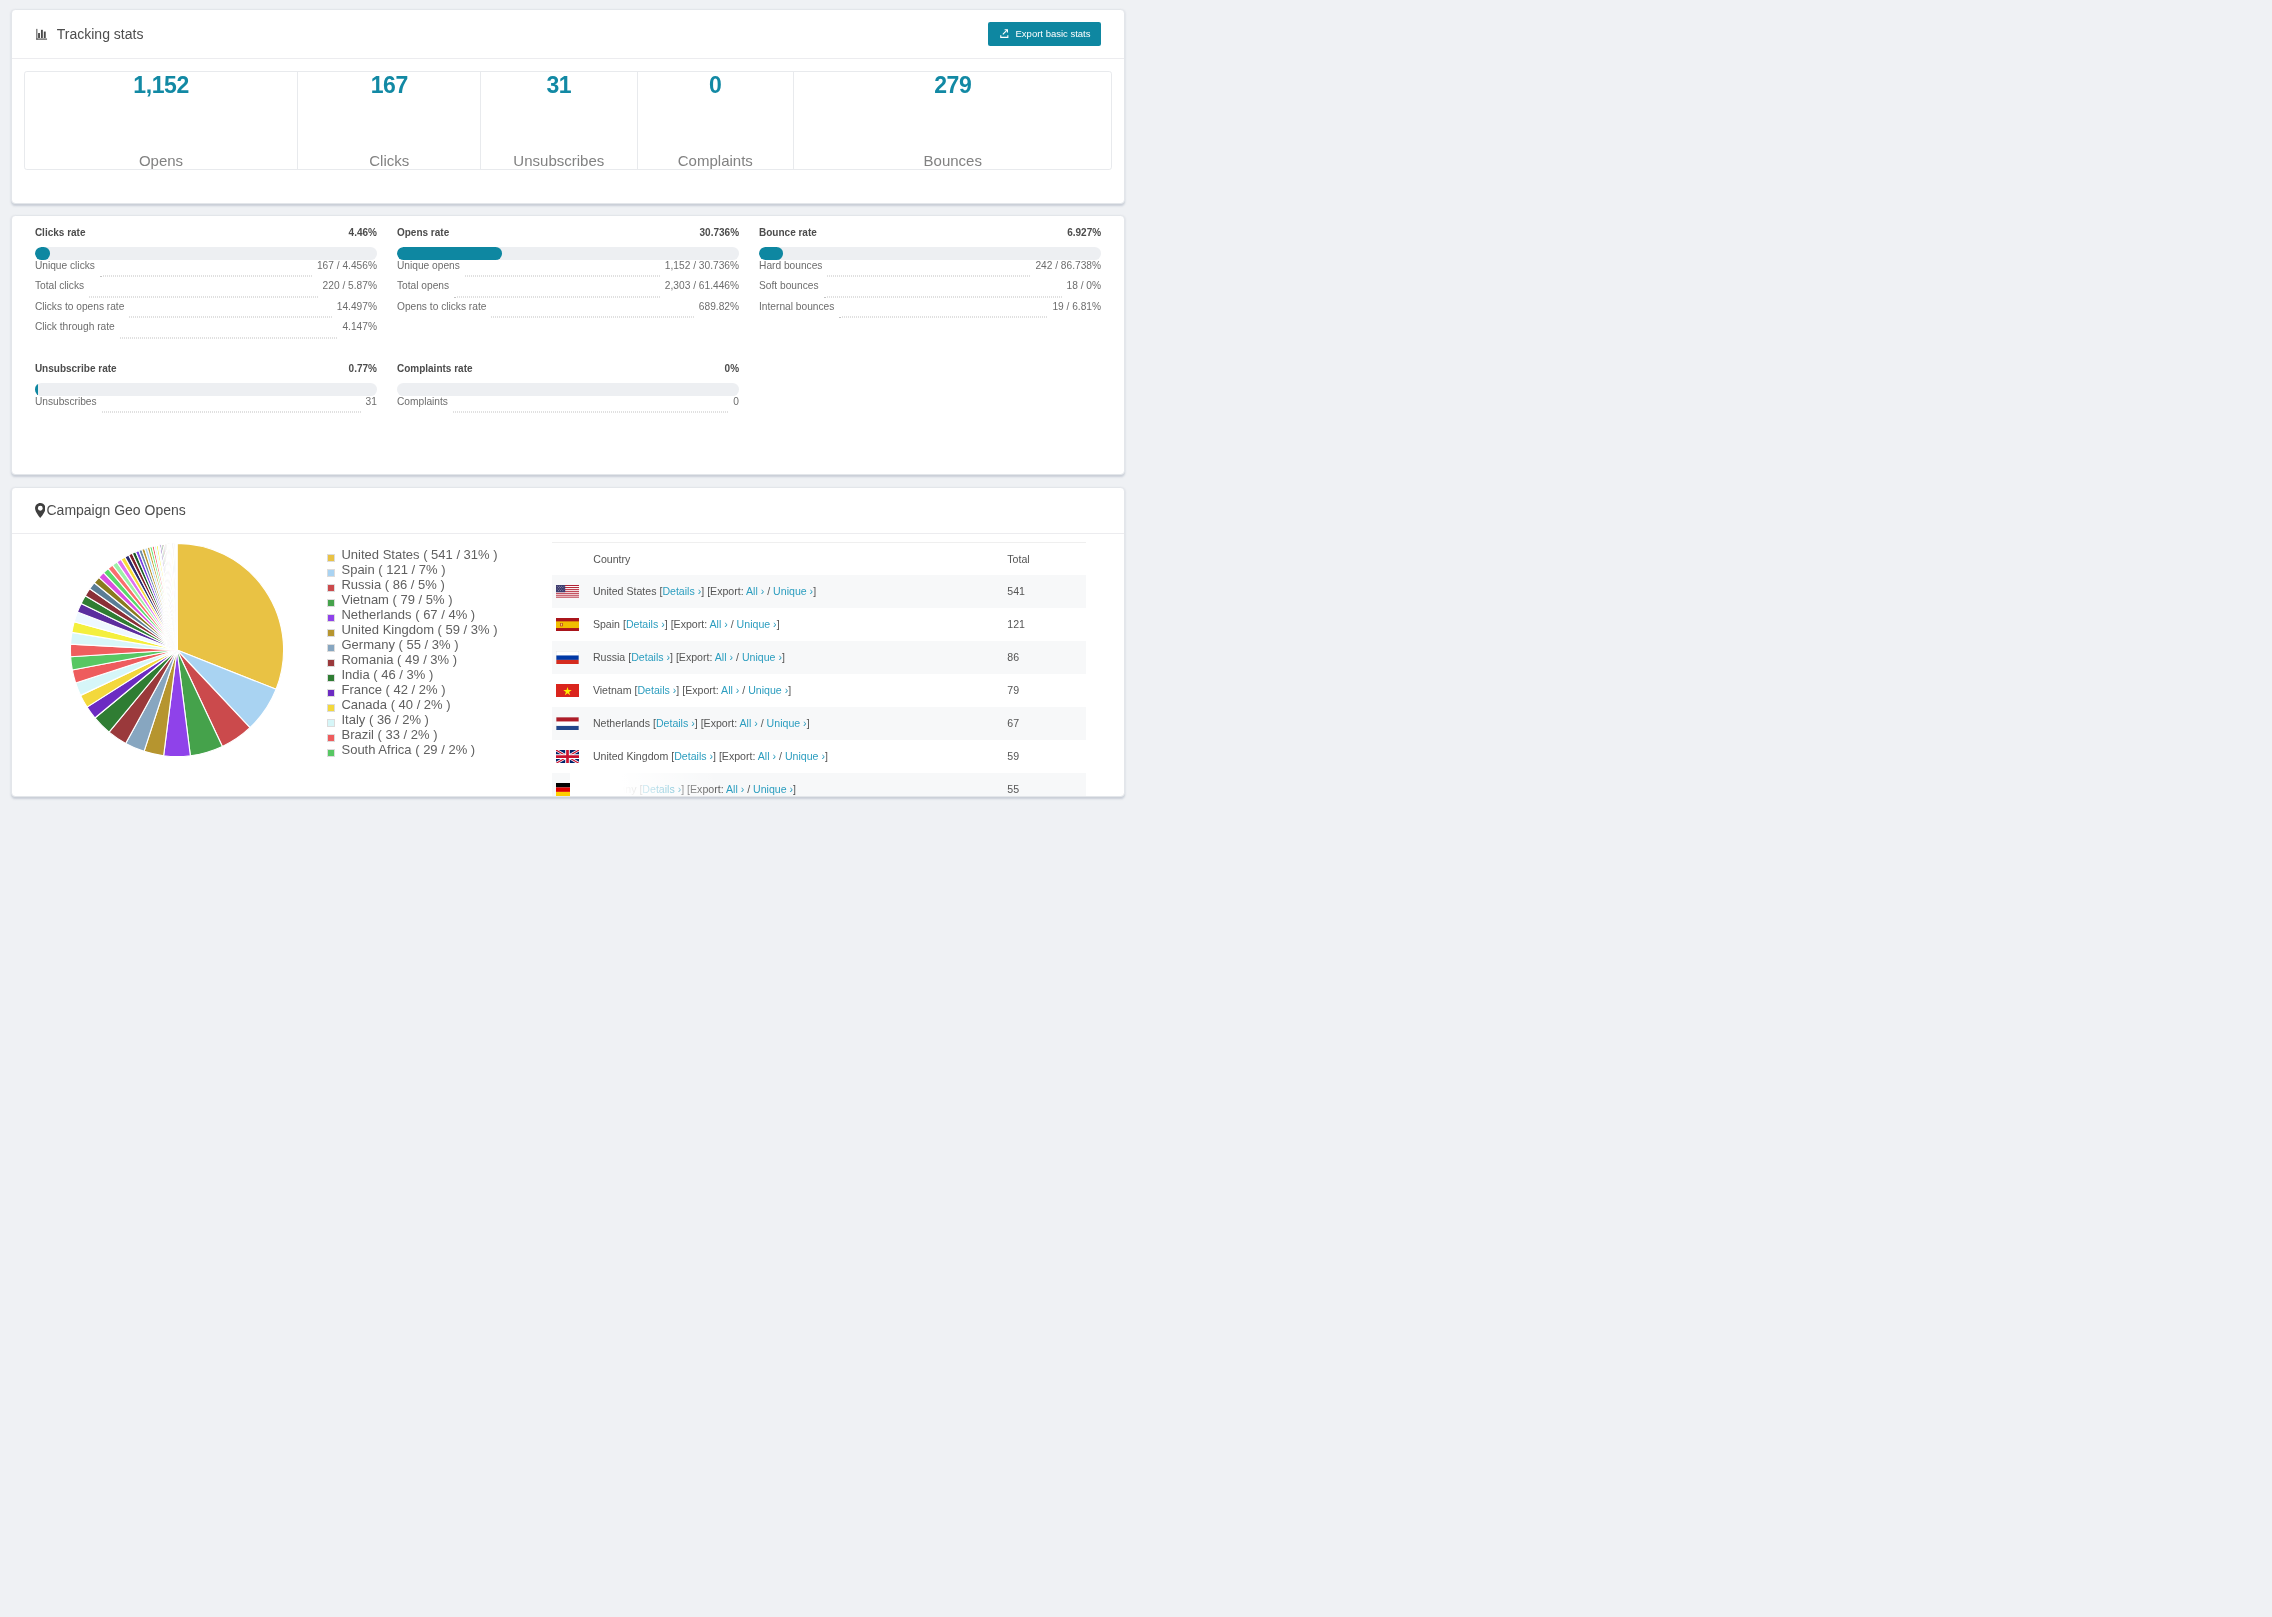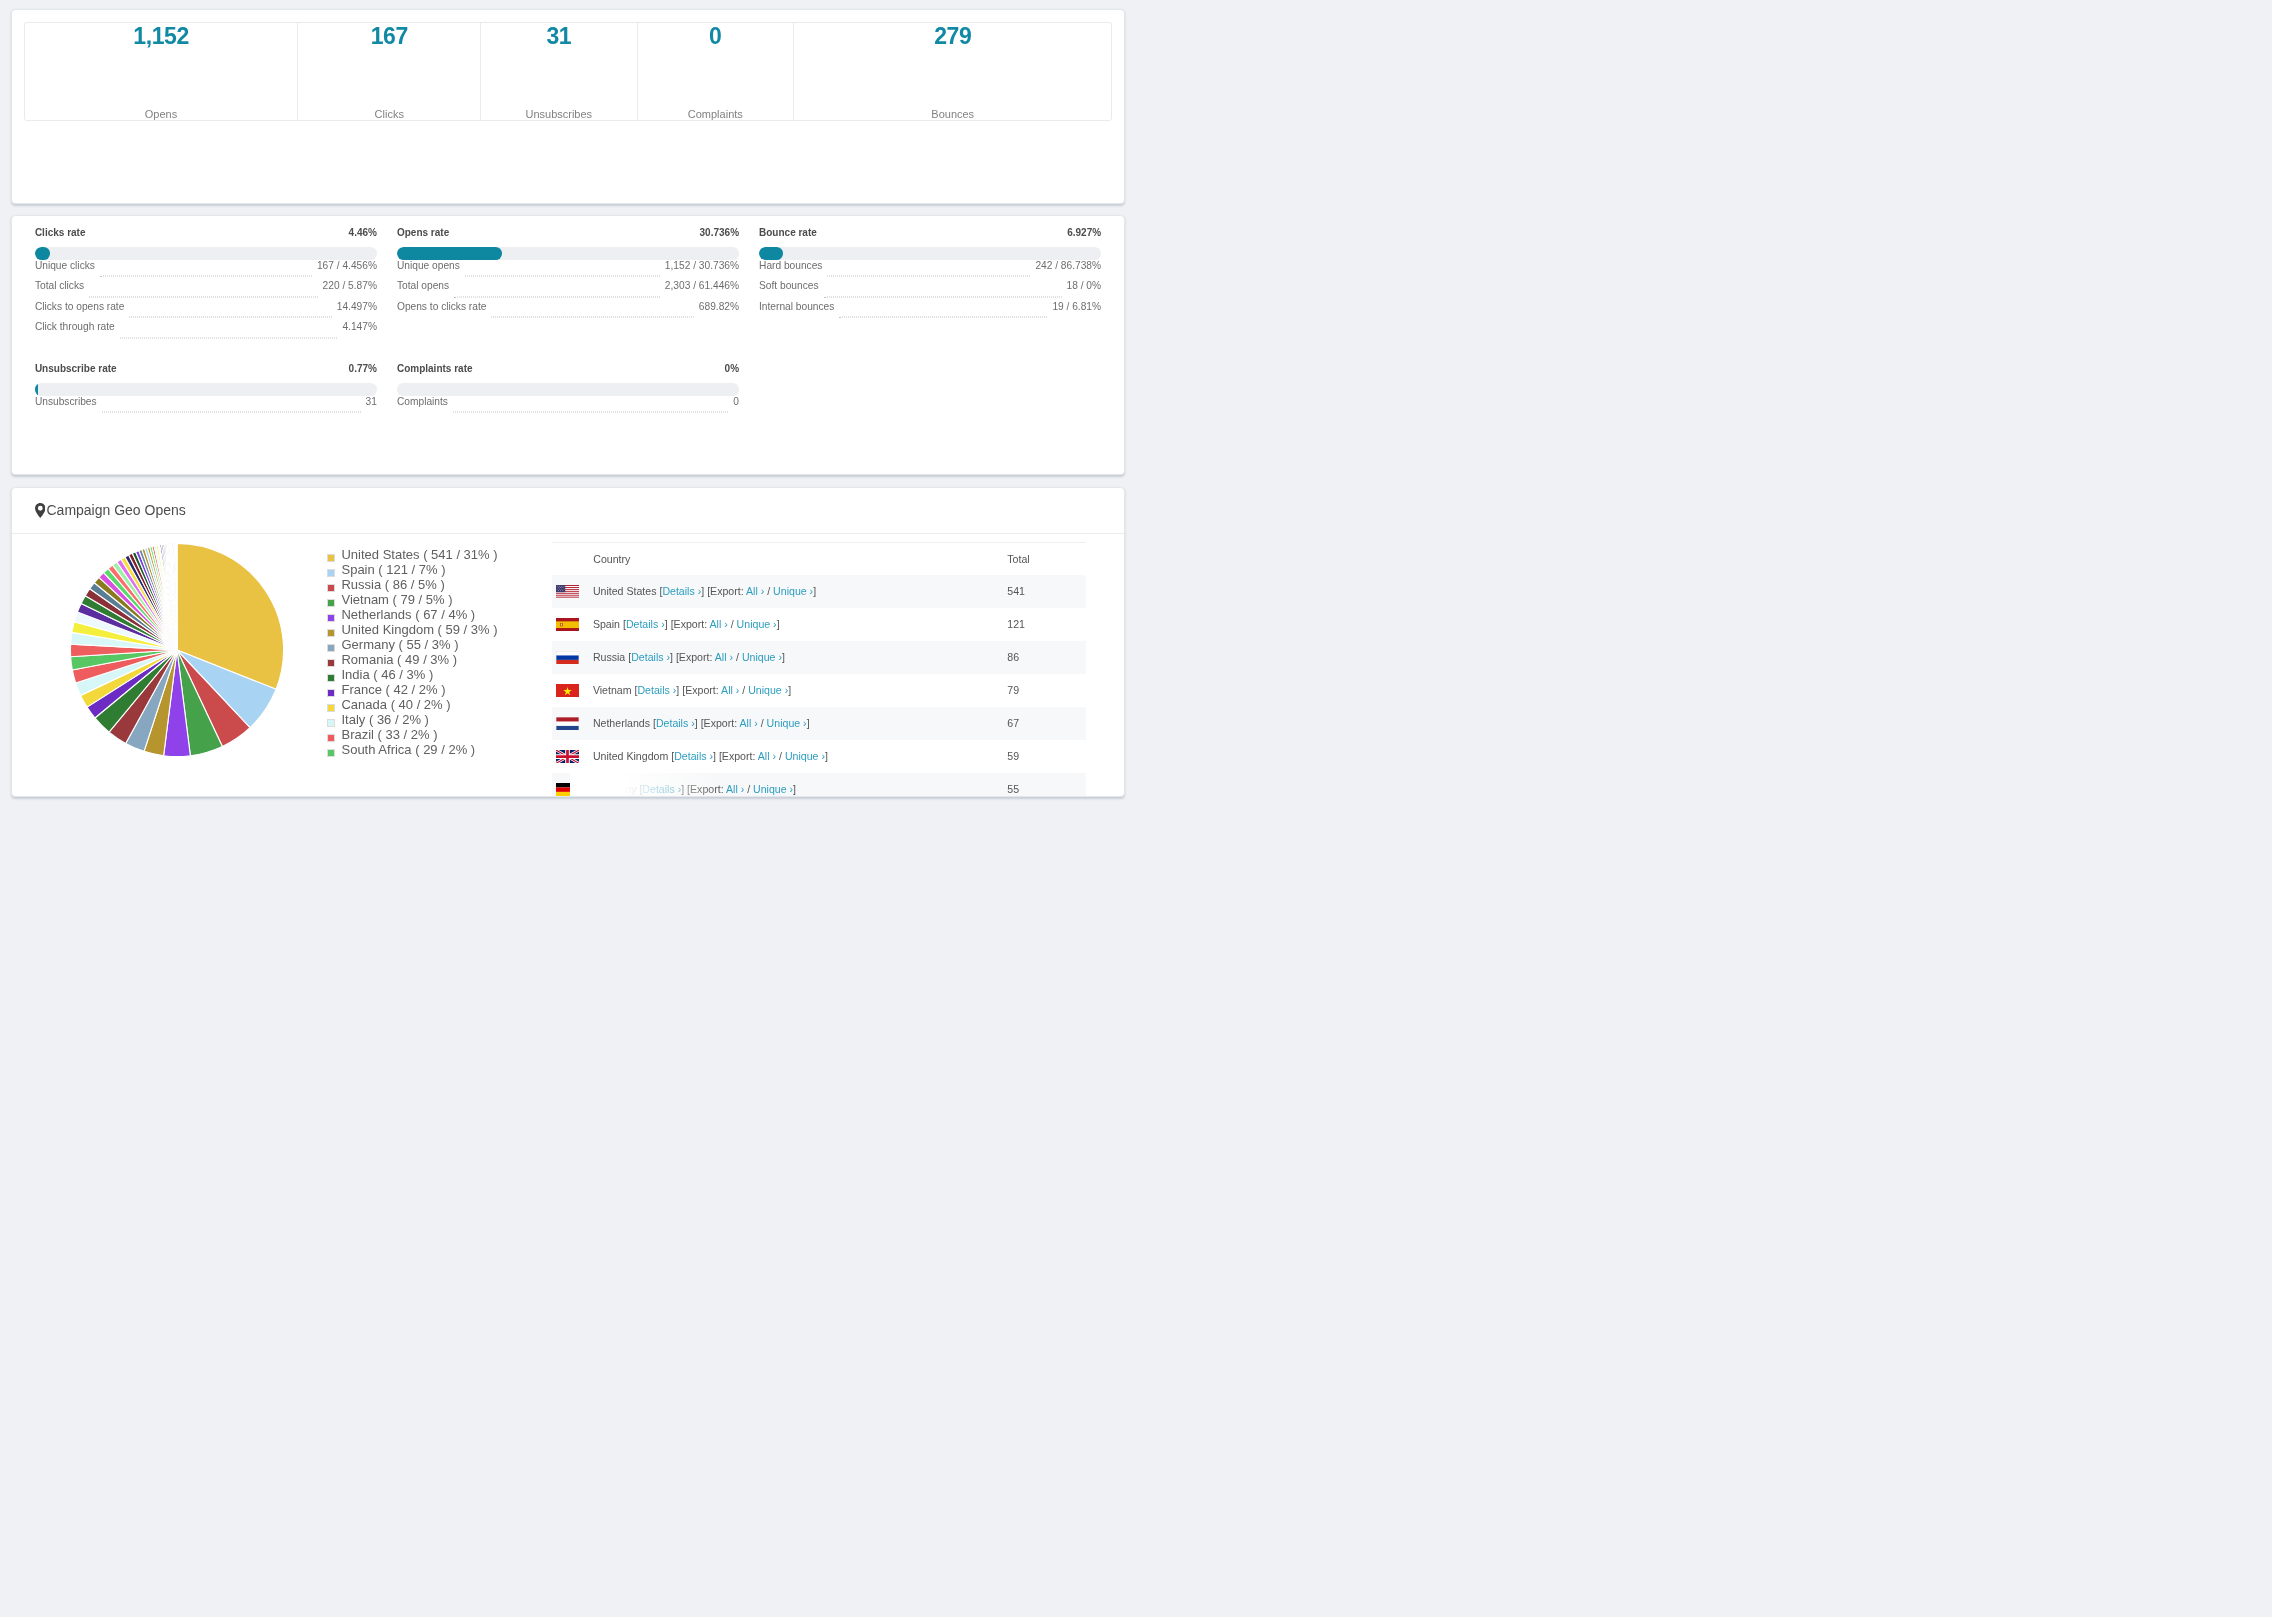--- a/index.html
+++ b/index.html
@@ -18,21 +18,21 @@
               background:var(--accent);color:#fff;border:none;border-radius:2.1px;
               font-size:9.5px;font-family:inherit;cursor:pointer}
   #stats-strip{display:flex;margin:12px 11.3px 0;height:99px;border:0.7px solid #e8eaed;border-radius:2.8px}
   .stat-cell{display:flex;flex-direction:column;align-items:center;justify-content:space-between;
              border-right:0.7px solid #e8eaed}
   .stat-cell:last-child{border-right:none}
   .stat-cell:nth-child(1){width:25.2%}.stat-cell:nth-child(2){width:16.8%}
   .stat-cell:nth-child(3){width:14.4%}.stat-cell:nth-child(4){width:14.4%}
   .stat-cell:nth-child(5){width:29.2%}
   .stat-value{font-size:23px;font-weight:700;color:var(--stat);letter-spacing:-0.4px}
-  .stat-label{font-size:11px;color:#828282;margin-top:5.6px}
+  .stat-label{font-size:15px;color:#828282;margin-top:5.6px}
   
   #card-rates{margin:11.3px 11.3px 0;height:260px;padding:11.3px 22.6px 0}
   #rates-grid{display:grid;grid-template-columns:repeat(3,1fr);column-gap:20px;row-gap:21px;align-items:start}
   .rate-head{display:flex;justify-content:space-between;align-items:baseline;margin-bottom:9.2px}
   .rate-title,.rate-value{font-size:10px;font-weight:700;color:#4c4c4c}
   .bar{height:12.7px;background:#edeff2;border-radius:6.4px;overflow:hidden}
   .bar i{display:block;height:100%;background:var(--accent);border-radius:6.4px;width:0}
   .rate-rows{}
   .rrow{display:flex;align-items:baseline;height:20.5px;font-size:10.2px;color:#6d6d6d}
   .lead{flex:1;border-bottom:0.7px dotted #c2c2c2;margin:0 5px;align-self:flex-end;transform:translateY(-3.5px)}
@@ -56,20 +56,42 @@
   .dim{color:#555}
   .lnk{color:var(--link);text-decoration:none}
   .total-cell{width:79px}
   .table-fade{position:absolute;left:558px;bottom:0;width:212px;height:31px;pointer-events:none;
               background:linear-gradient(78deg,#fff 25%,rgba(255,255,255,0) 70%)}
 </style>
 </head>
 <body>
 
 <div class="card" id="card-tracking">
+  <div class="card-header">
+    <div class="header-left">
+      <svg viewBox="0 0 20 20" width="13.4" height="13.4">
+        <g fill="#4a4a4a">
+          <rect x="4.6" y="9" width="2.8" height="7.4"></rect>
+          <rect x="8.9" y="4.2" width="2.8" height="12.2"></rect>
+          <rect x="13.2" y="6.8" width="2.8" height="9.6"></rect>
+          <rect x="2" y="17.2" width="16" height="1.7"></rect>
+          <rect x="2" y="2.8" width="1.5" height="16.1"></rect>
+        </g>
+      </svg>
+      <span class="card-title">Tracking stats</span>
+    </div>
+    <button class="export-btn">
+      <svg viewBox="0 0 18 18" width="10.6" height="10.6" fill="none" stroke="#fff" stroke-width="1.9">
+        <path d="M3 12.5v3.5h12v-3.5"></path>
+          <path d="M6.5 10.8L14 3.3"></path>
+          <path d="M9.5 3H14.3v4.8"></path>
+      </svg>
+      <span>Export basic stats</span>
+    </button>
+  </div>
   <div id="stats-strip">
   <div class="stat-cell">
     <div class="stat-value">1,152</div>
     <div class="stat-label">Opens</div>
   </div>
 
   <div class="stat-cell">
     <div class="stat-value">167</div>
     <div class="stat-label">Clicks</div>
   </div>

